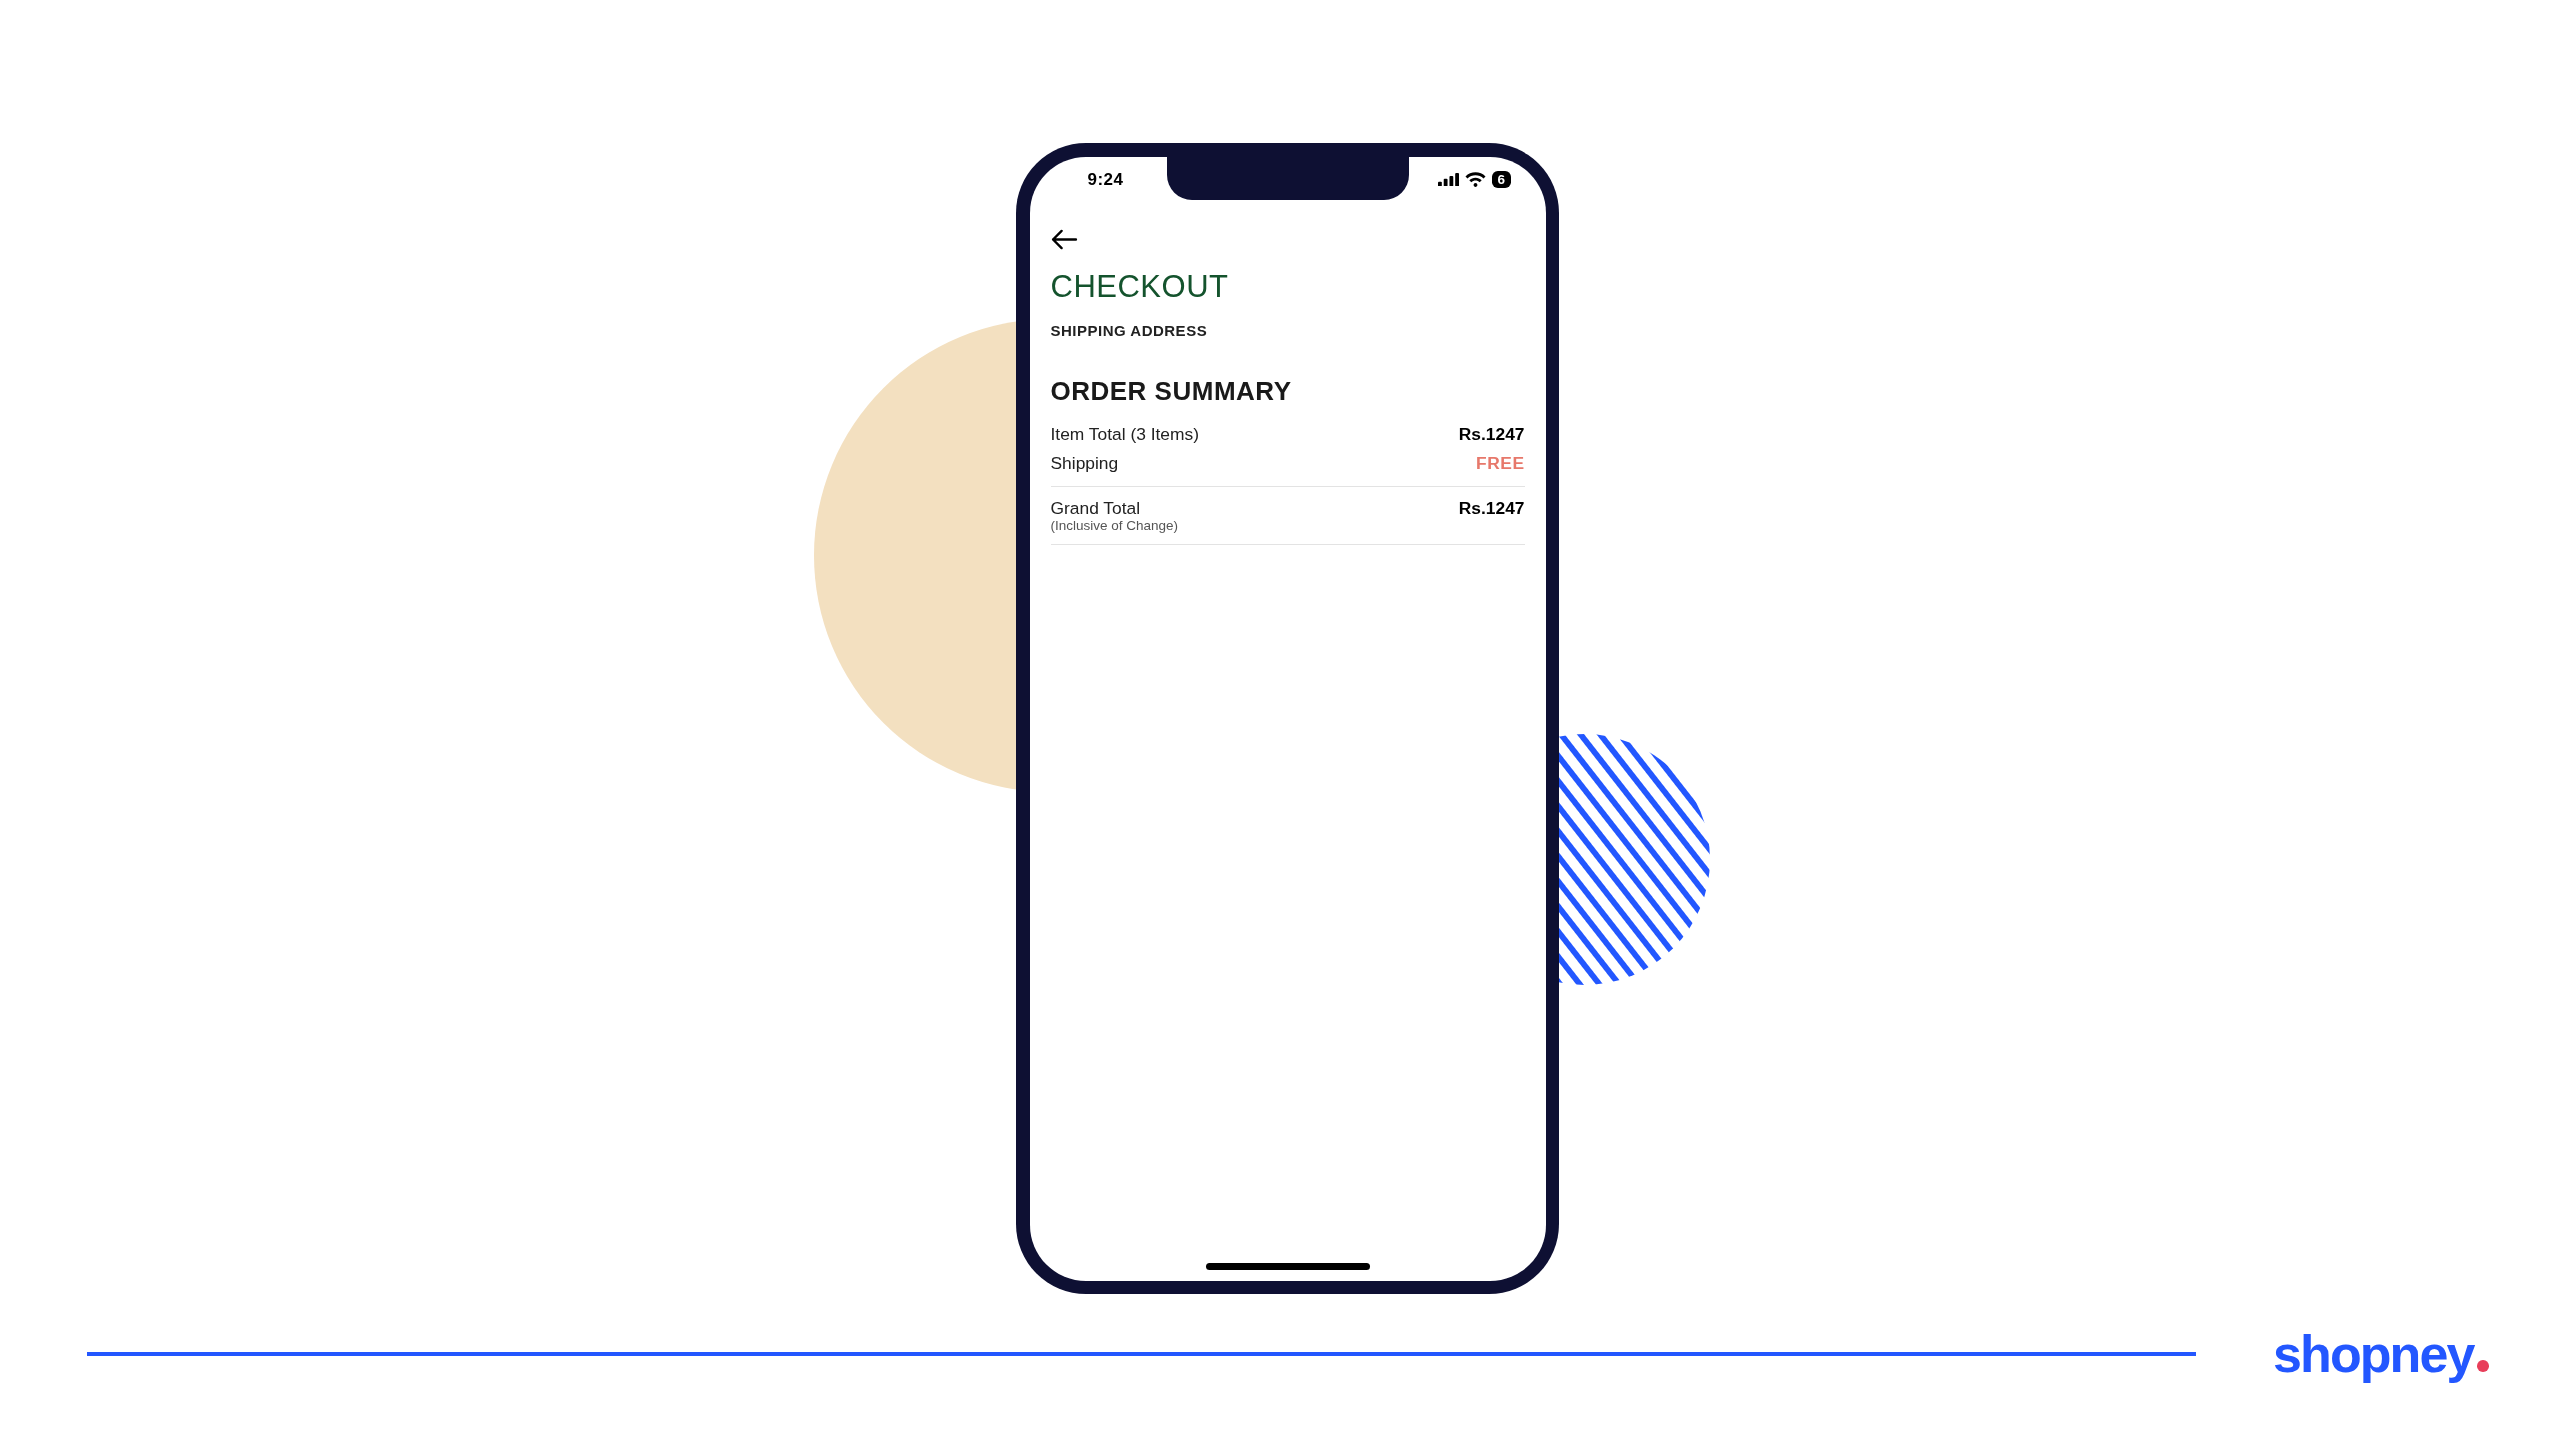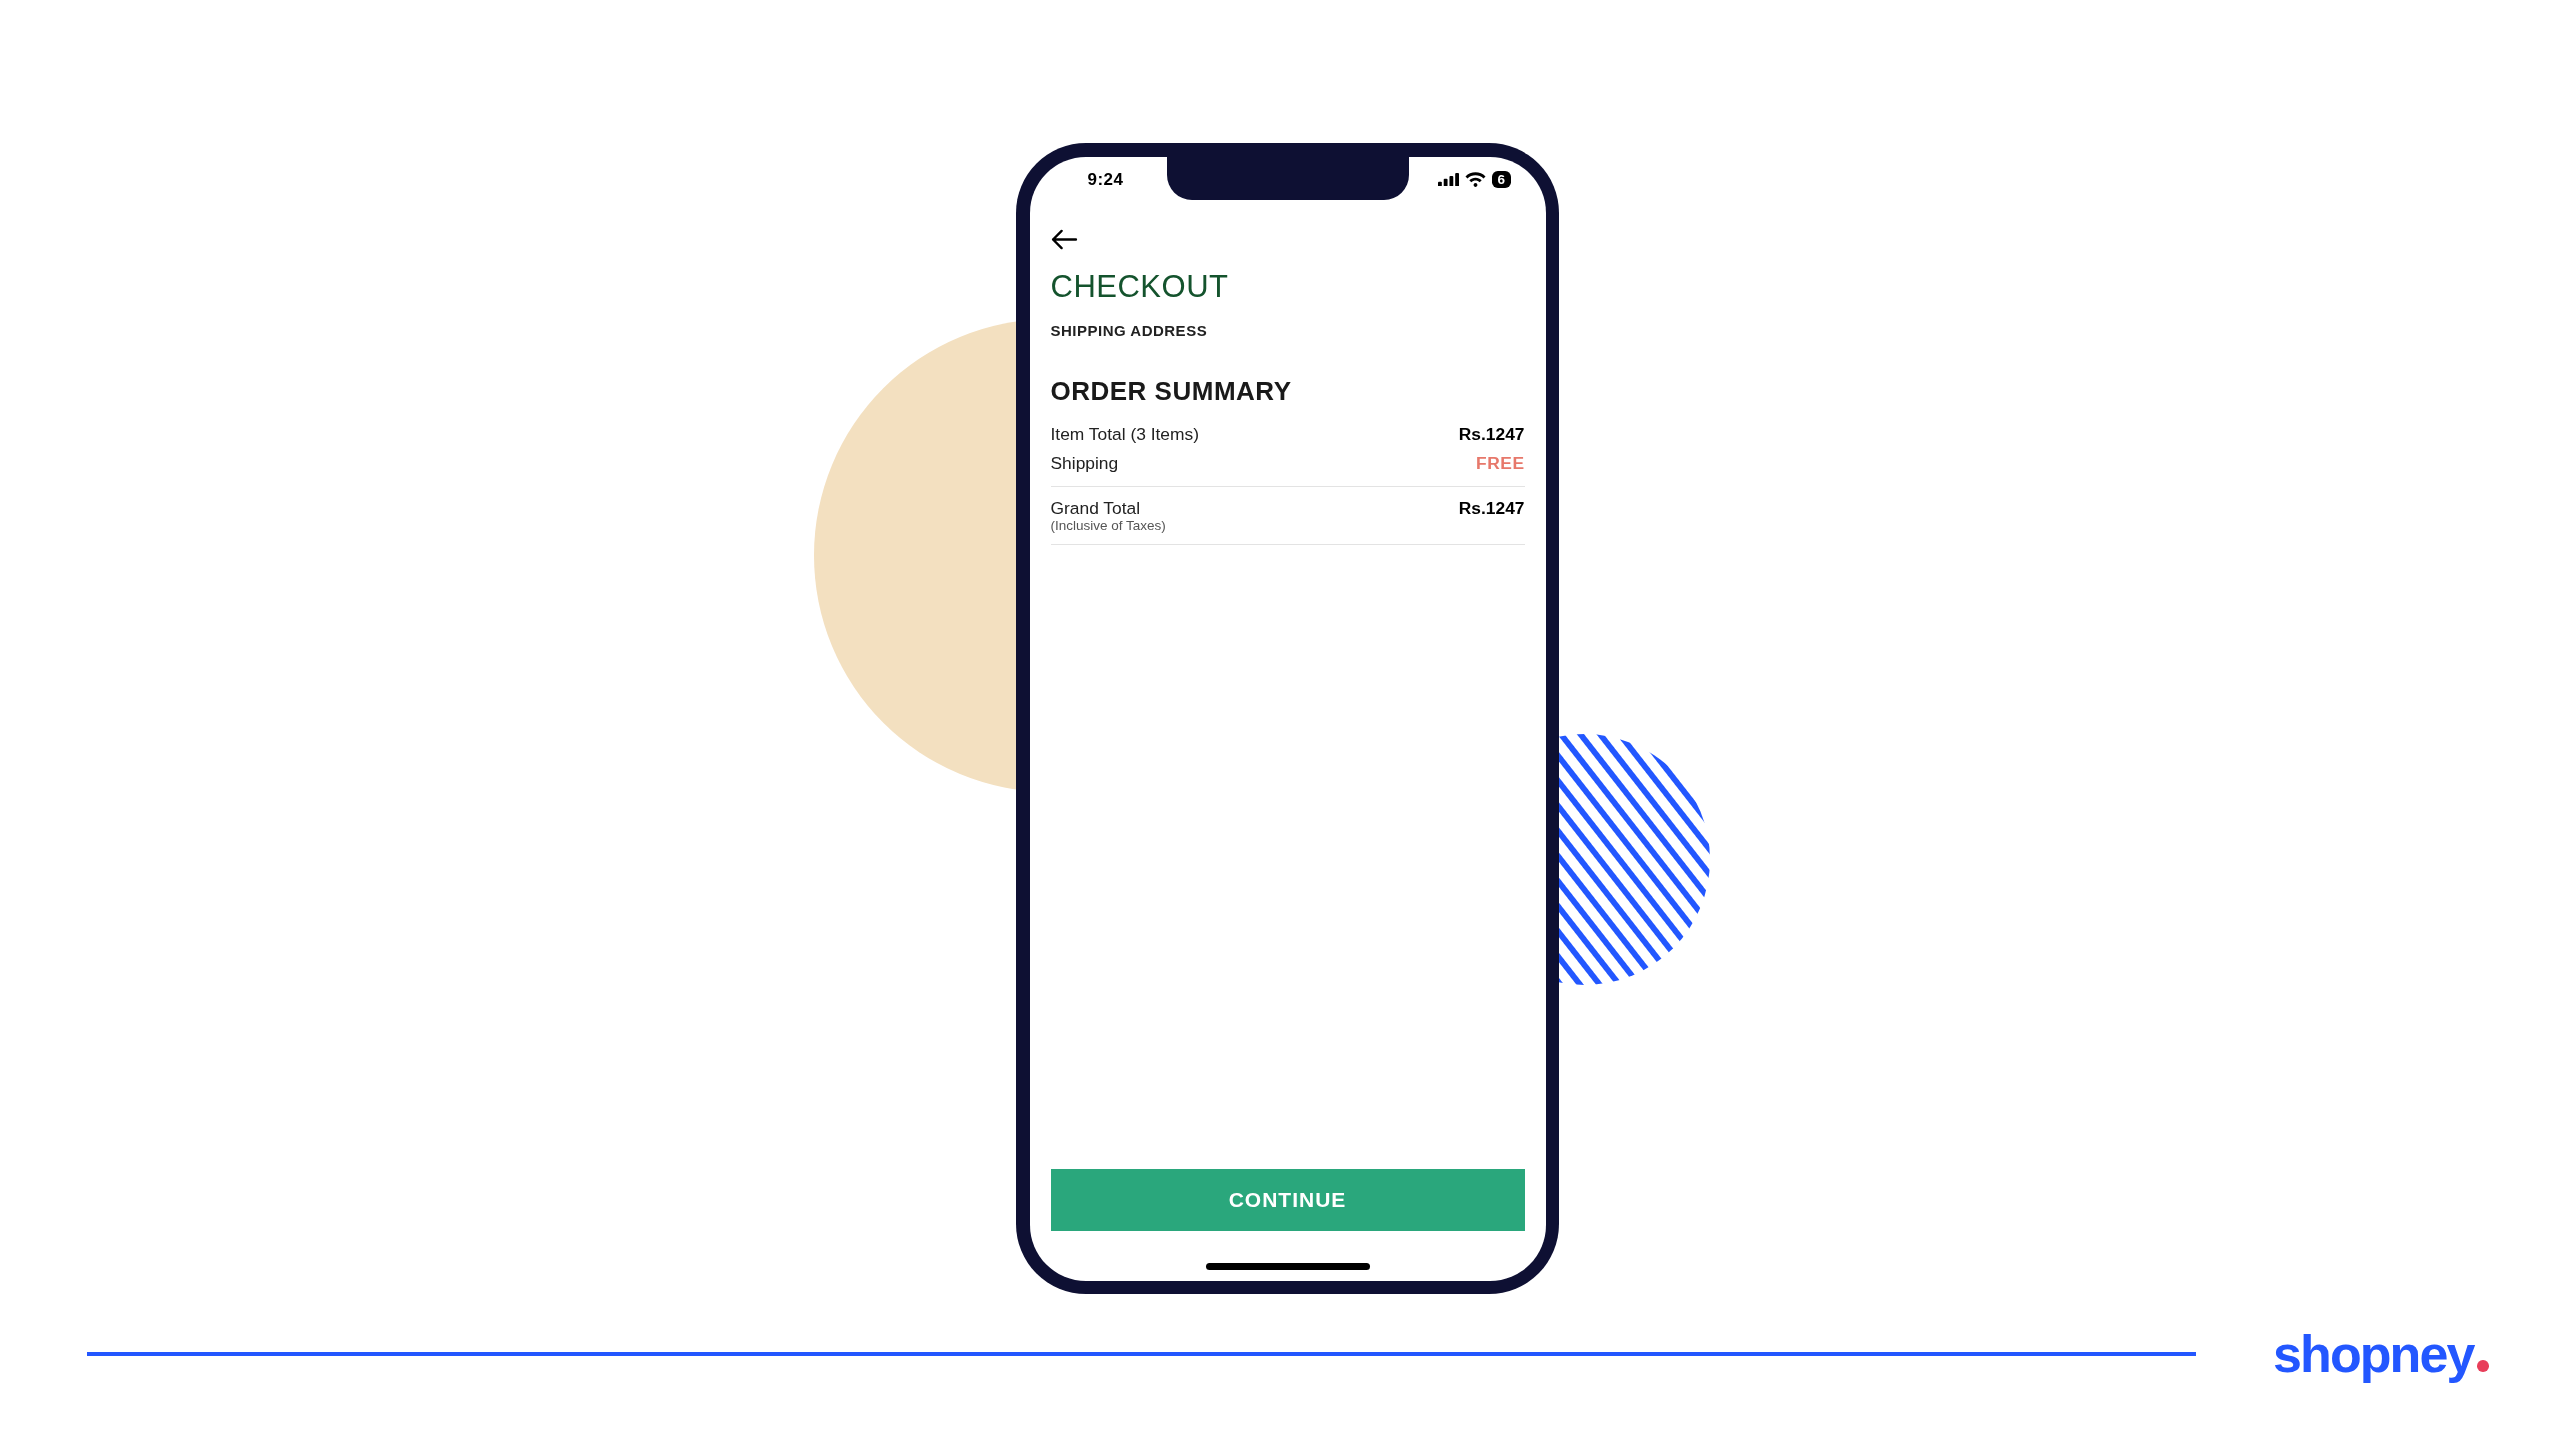--- a/index.html
+++ b/index.html
@@ -144,28 +144,27 @@
             <span class="val">Rs.1247</span>
           </div>
           <div class="row">
             <span class="lbl">Shipping</span>
             <span class="val free">FREE</span>
           </div>
           <div class="hr"></div>
           <div class="row">
             <span class="lbl">
               <span>Grand Total</span>
-              <span class="sub">(Inclusive of Taxes)</span>
+              <span class="sub">(Inclusive of Change)</span>
             </span>
             <span class="val">Rs.1247</span>
           </div>
           <div class="hr"></div>
         </div>
 
-        <button class="cta">CONTINUE</button>
       </div>
 
       <div class="home-indicator"></div>
     </div>
   </div>
 
   <div class="brand-row">
     <div class="brand-line"></div>
     <div class="brand-logo">
       <span>shopney</span>

